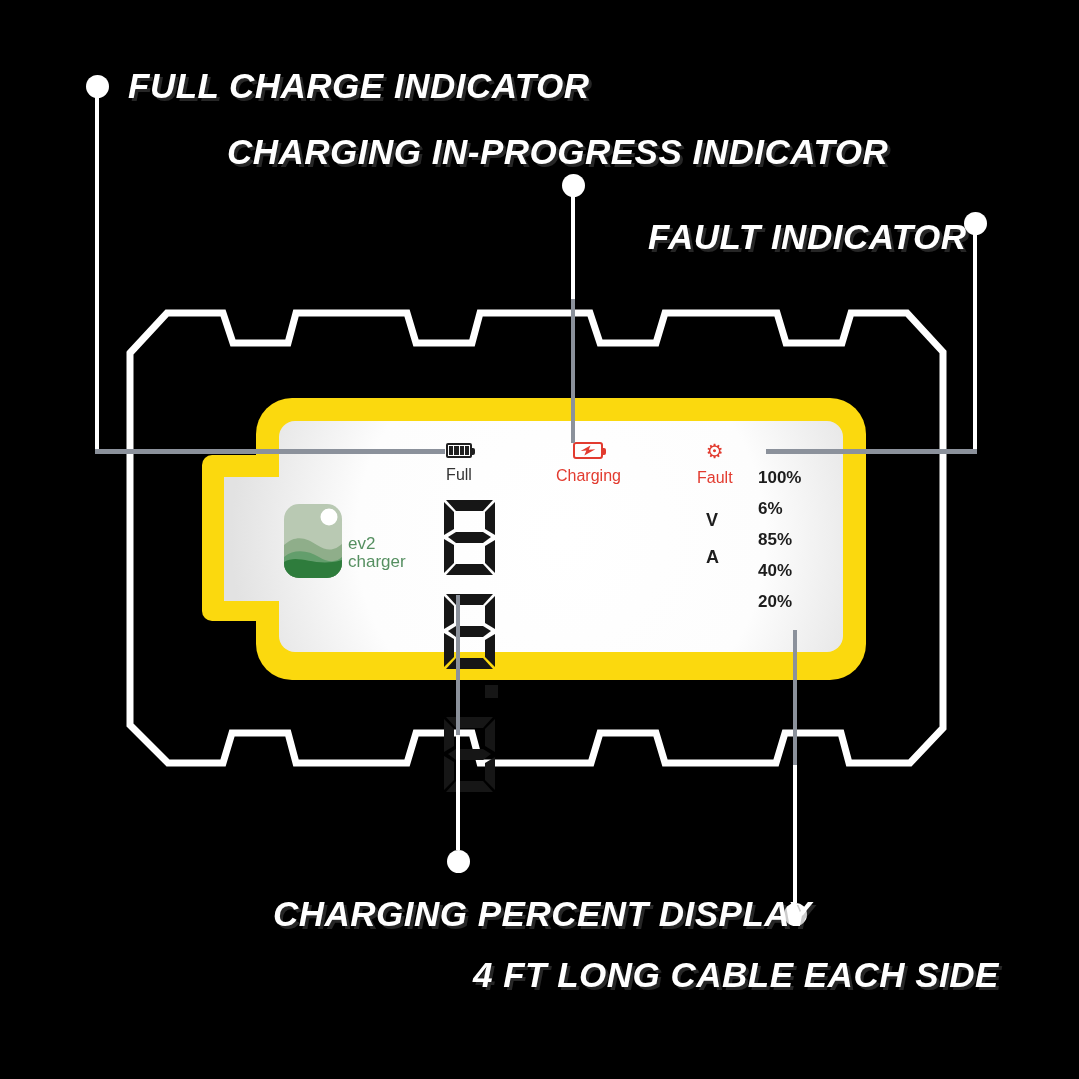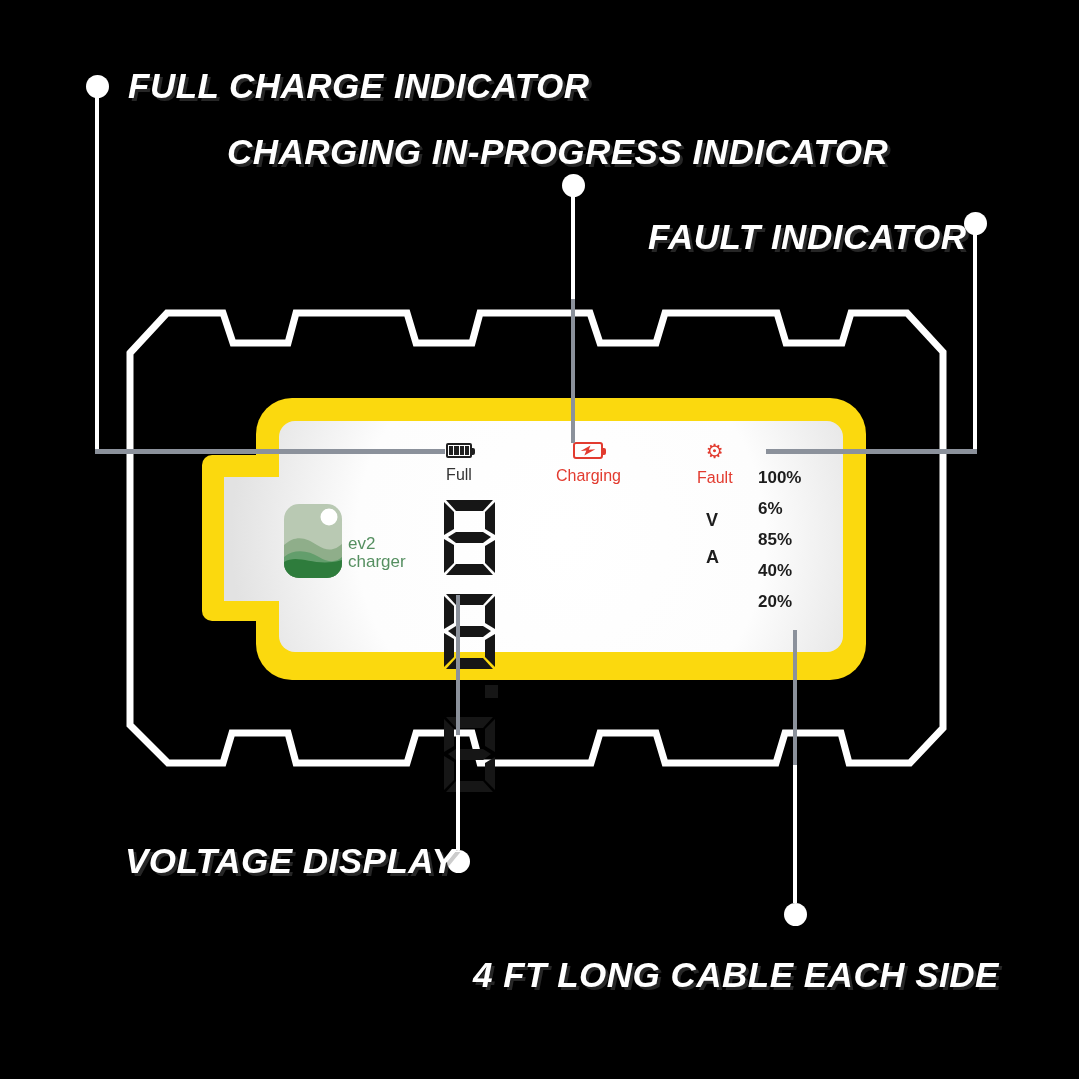--- a/index.html
+++ b/index.html
@@ -178,16 +178,16 @@
 
   <div class="dot" style="left:86px;top:75px;"></div>
   <div class="dot" style="left:562px;top:174px;"></div>
   <div class="dot" style="left:964px;top:212px;"></div>
   <div class="dot" style="left:447px;top:850px;"></div>
   <div class="dot" style="left:784px;top:903px;"></div>
 
   <div class="callout-label" style="left:128px;top:66px;">FULL CHARGE INDICATOR</div>
   <div class="callout-label" style="left:227px;top:132px;">CHARGING IN-PROGRESS INDICATOR</div>
   <div class="callout-label" style="left:648px;top:217px;">FAULT INDICATOR</div>
-  <div class="callout-label" style="left:125px;top:841px;">VOLTAGE DISPLAY</div>
+  <div class="callout-label" style="left:273px;top:894px;">CHARGING PERCENT DISPLAY</div>
   <div class="callout-label" style="left:473px;top:955px;">4 FT LONG CABLE EACH SIDE</div>
 
 </div>
 
 </body></html>

